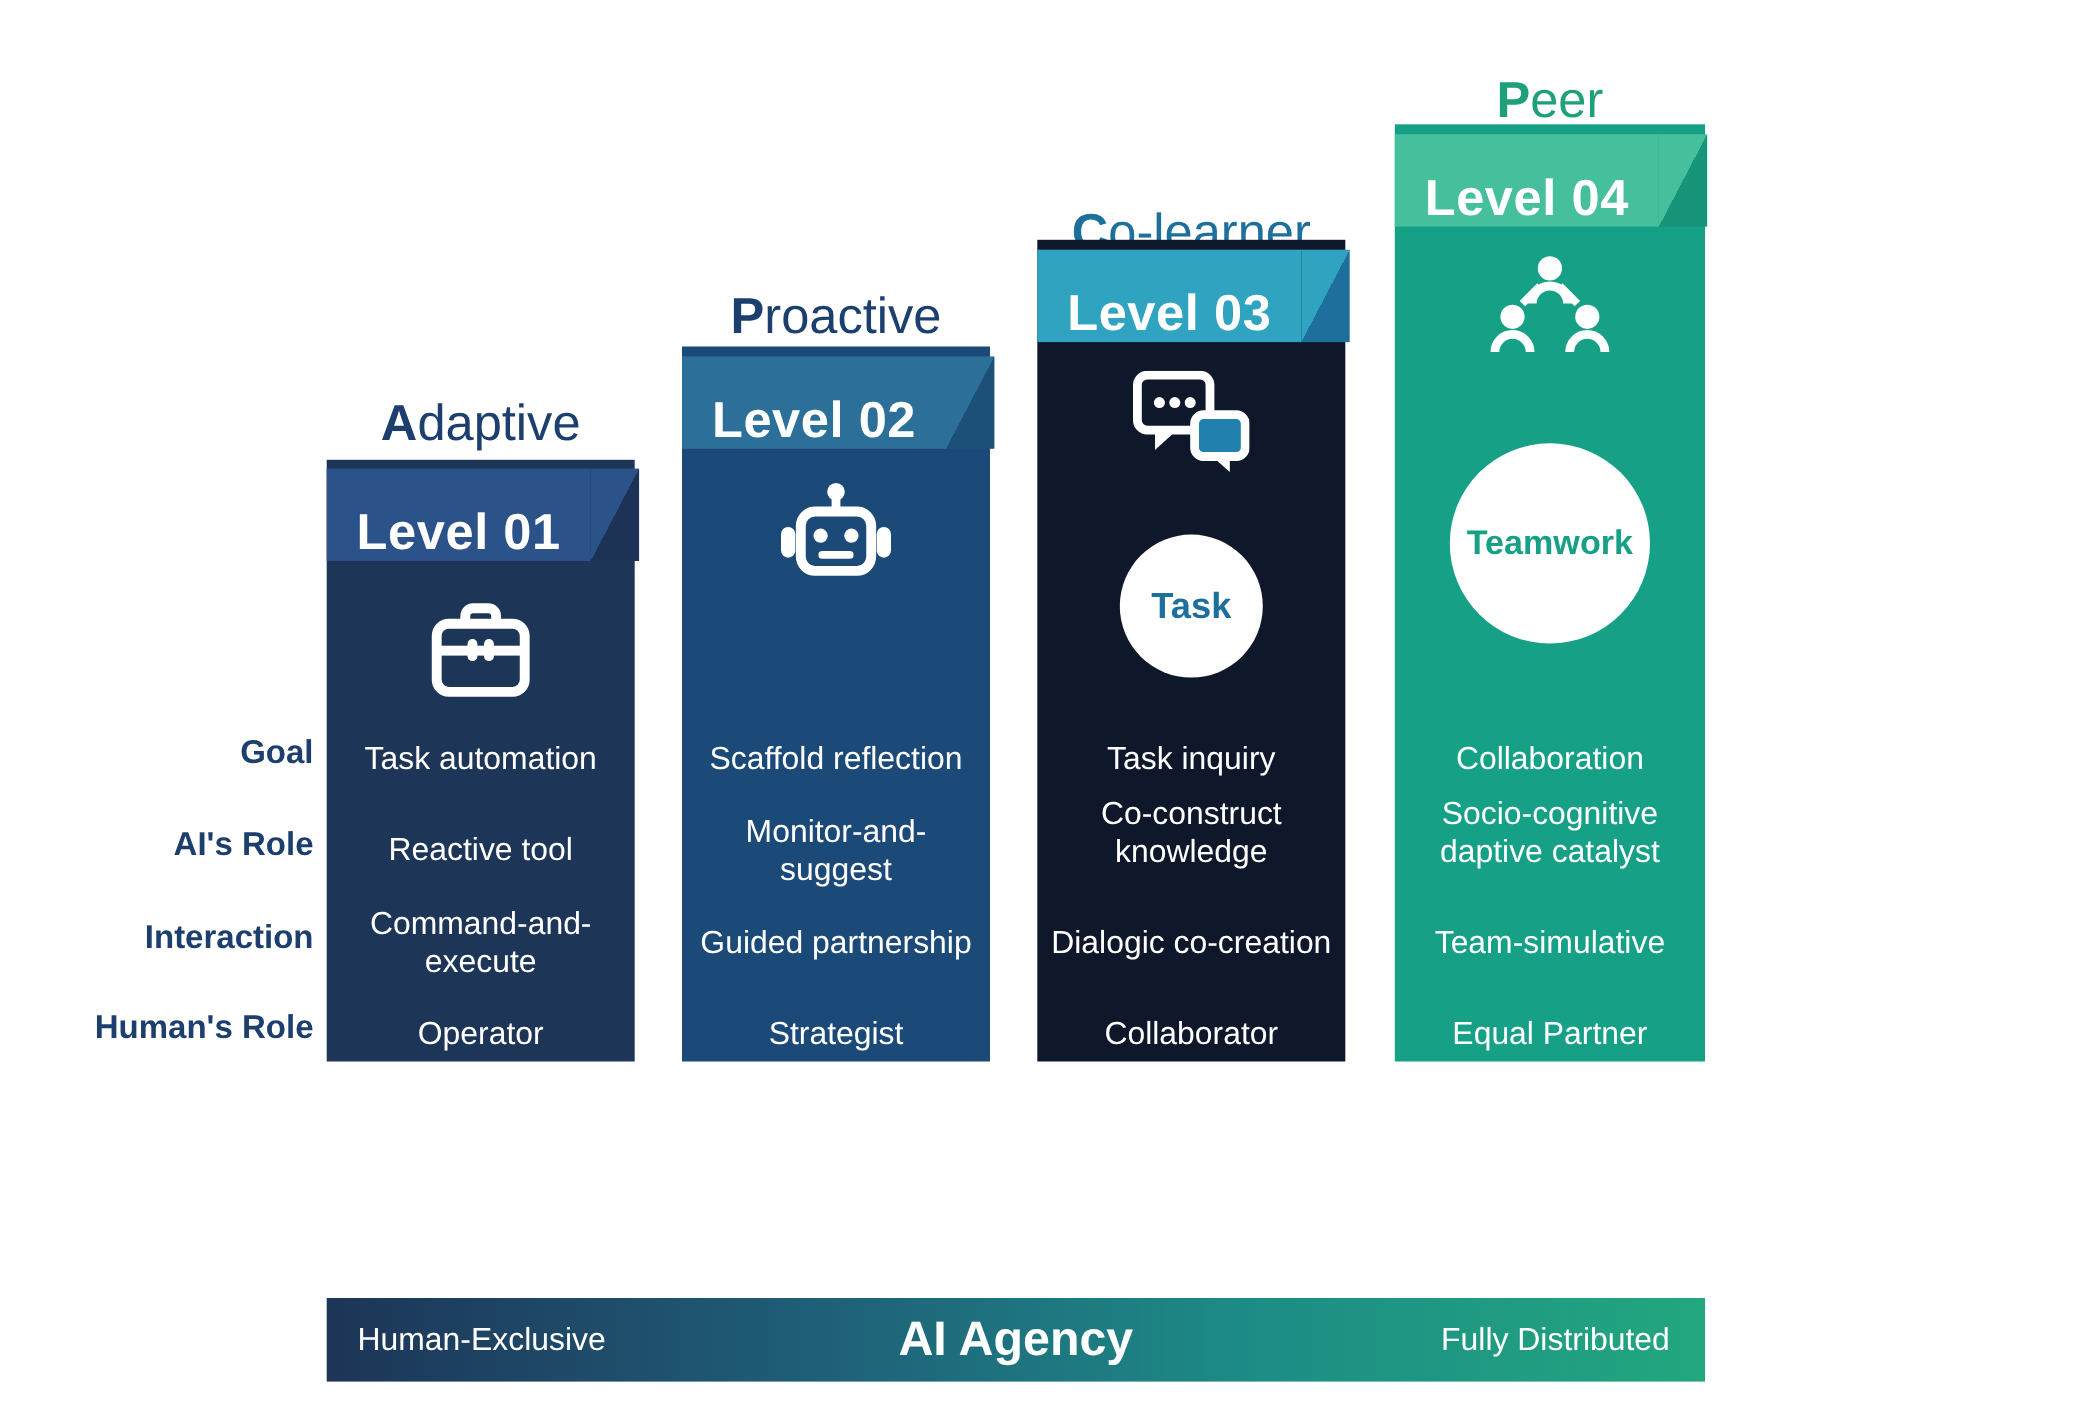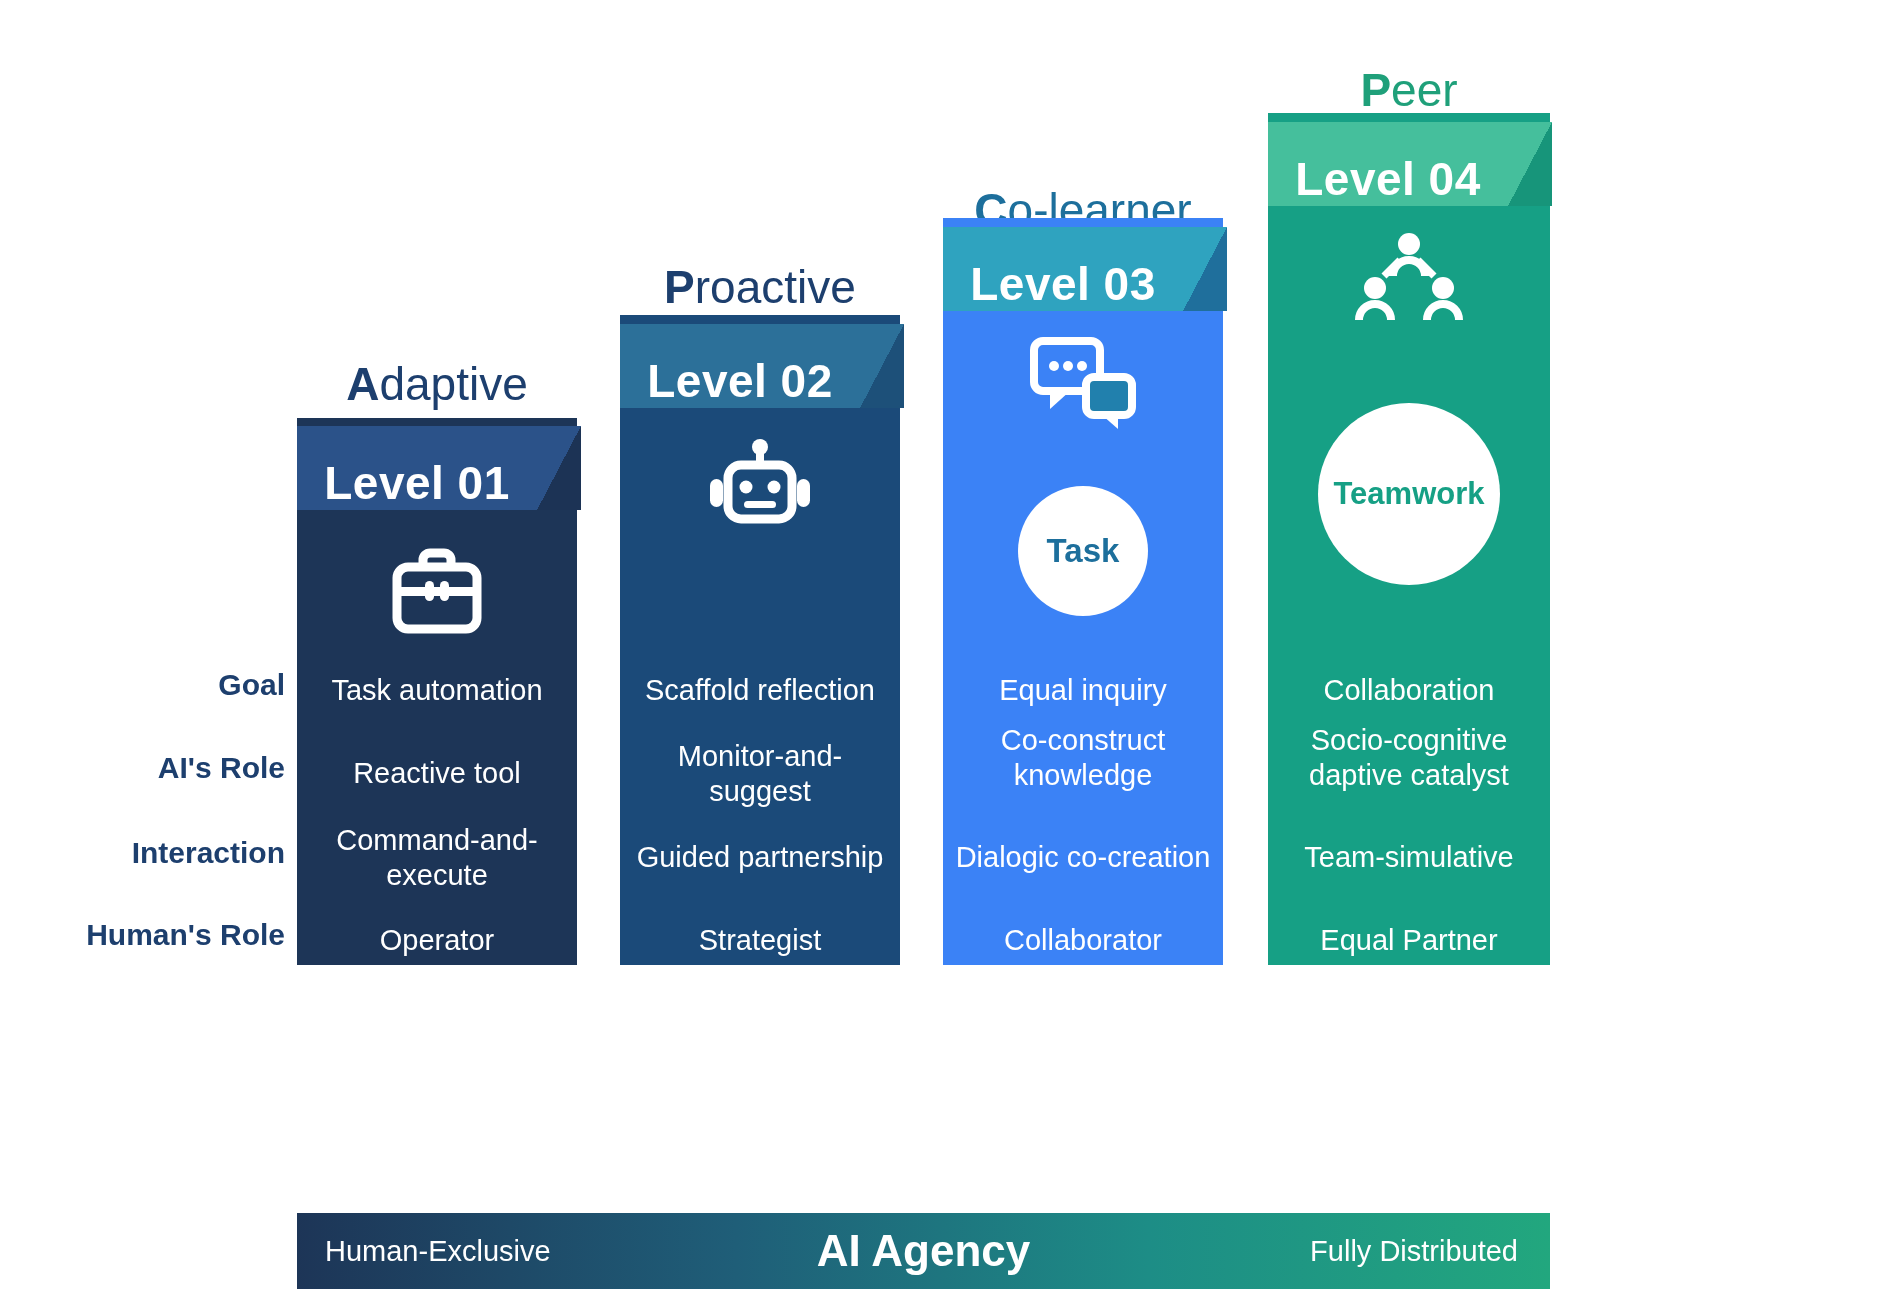--- a/index.html
+++ b/index.html
@@ -103,21 +103,21 @@
     white-space: pre-line;
     padding: 0 10px;
   }
 
   
   #axis-bar {
     position: absolute;
     left: 297px; top: 1180px;
     width: 1253px; height: 76px;
     background: linear-gradient(to right, #1d3557 0%, #1f5e78 35%, #1d8d86 68%, #22a77e 100%);
-    display: flex; align-items: center; margin-top: 33px;
+    display: flex; align-items: center;
   }
   #axis-left {
     position: absolute; left: 28px;
     color: #ffffff; font-size: 29px;
   }
   #axis-center {
     position: absolute; left: 0; width: 100%;
     text-align: center;
     color: #ffffff; font-size: 44px; font-weight: bold;
   }
@@ -211,21 +211,21 @@
       <div class="cell" style="top:601px; height:50px;">Strategist</div>
     </div>
   </div>
 
   <div class="column" style="left:943px; top:0; width:280px; height:1160px;">
 
     <div class="col-title" style="top:128px; width:320px; left:-20px; color:#1d6f9c;">
       <span class="cap">C</span><span>o-learner</span>
     </div>
 
-    <div class="bar" style="top:218px; height:747px; background:#3b82f6;">
+    <div class="bar" style="top:218px; height:747px; background:#0f172a;">
 
       <div class="ribbon" style="top:9px; width:240px;">
         <div class="ribbon-body" style="background:#2fa3bf;"></div>
         <div class="ribbon-fold" style="background:linear-gradient(to bottom right, #2fa3bf 0%, #2fa3bf 50%, #1f6f9c 50%, #1f6f9c 100%);"></div>
         <span class="ribbon-text">Level 03</span>
       </div>
 
       <div class="bar-icon" style="top:110px; height:110px;">
         <span>
           <svg width="106" height="92" viewBox="0 0 106 92" fill="none">
@@ -237,21 +237,21 @@
             <rect x="56" y="40" width="46" height="38" rx="8" fill="#2180ad" stroke="#ffffff" stroke-width="8"></rect>
             <path d="M88 78 L88 92 L72 78 Z" fill="#ffffff"></path>
           </svg>
         </span>
       </div>
 
       <div class="circle-badge" style="left:50%; transform:translateX(-50%); top:268px; width:130px; height:130px; font-size:33px; color:#1d6f9c;">
         <span>Task</span>
       </div>
 
-      <div class="cell" style="top:448px; height:50px;">Equal inquiry</div>
+      <div class="cell" style="top:448px; height:50px;">Task inquiry</div>
       <div class="cell" style="top:495px; height:90px;">Co-construct
 knowledge</div>
       <div class="cell" style="top:615px; height:50px;">Dialogic co-creation</div>
       <div class="cell" style="top:698px; height:50px;">Collaborator</div>
     </div>
   </div>
 
   <div class="column" style="left:1268px; top:0; width:282px; height:1160px;padding-left:16px;">
 
     <div class="col-title" style="top:8px; color:#1fa07a;">

